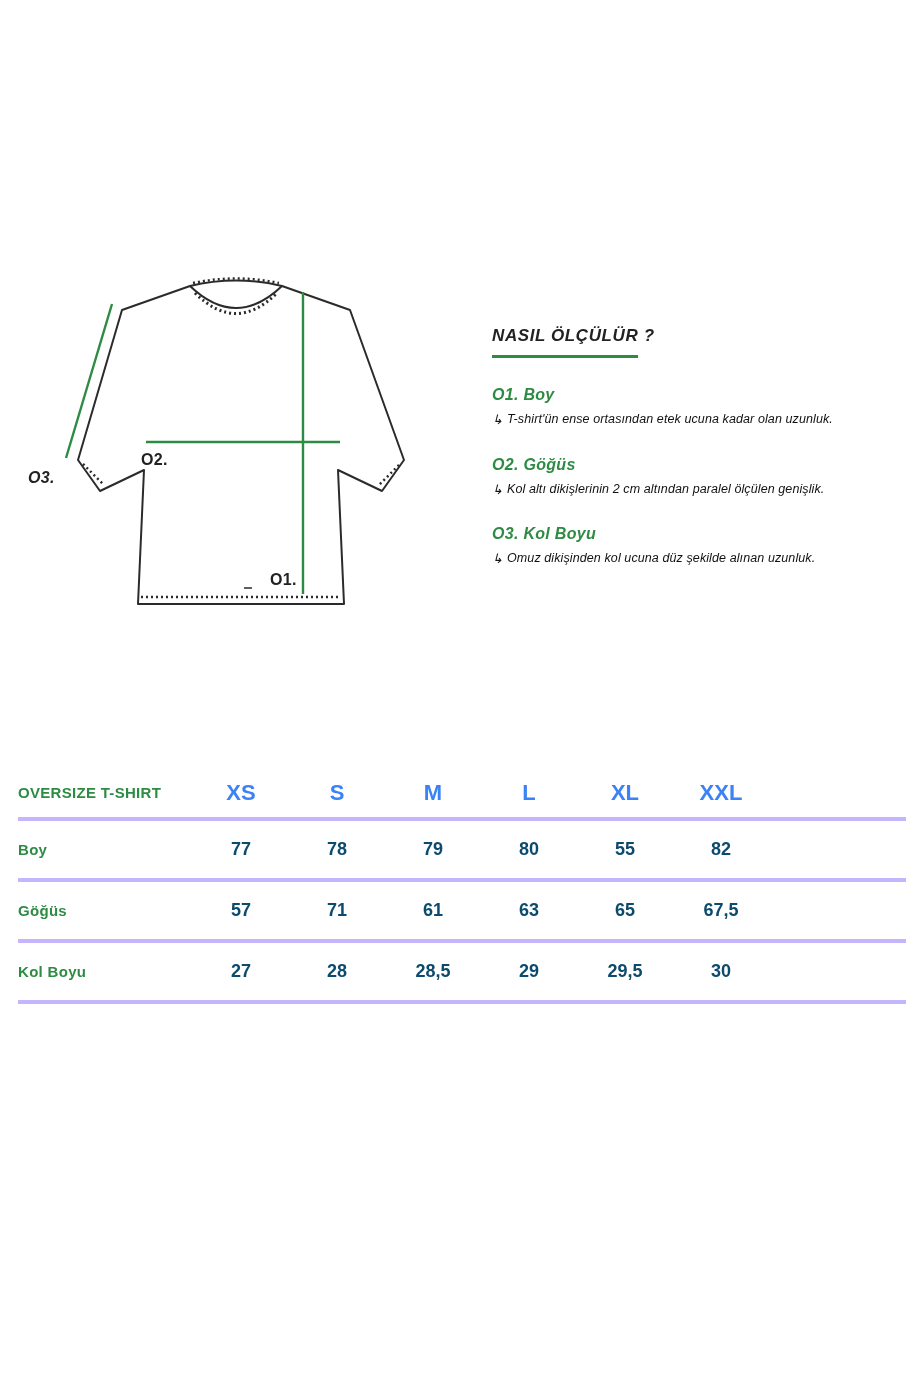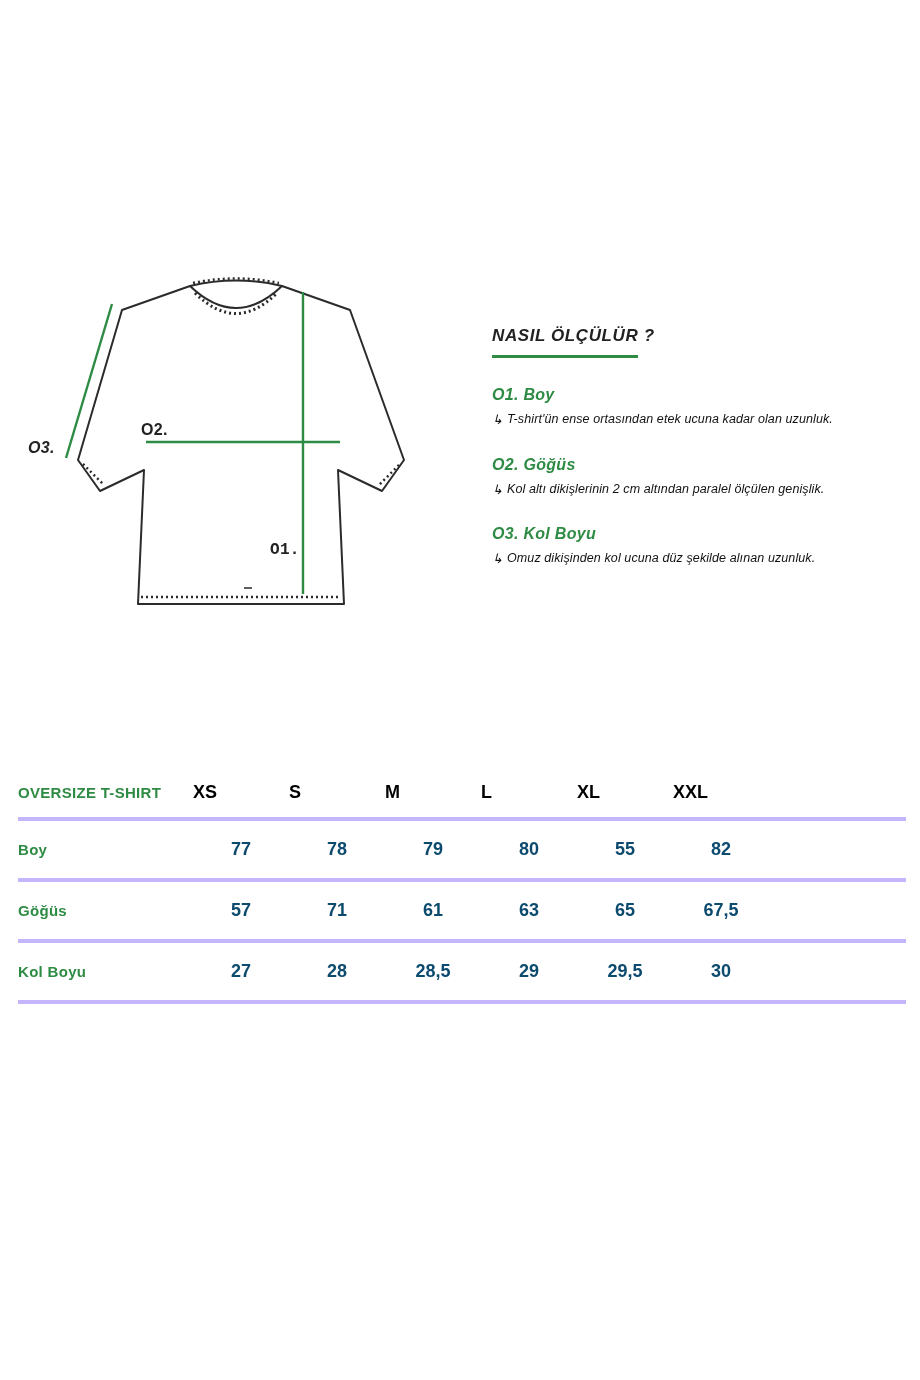--- a/index.html
+++ b/index.html
@@ -25,22 +25,23 @@
     width: 420px;
     height: 350px;
   }
   #diagram svg { display: block; }
   .measure-label {
     position: absolute;
     font-size: 16px;
     font-weight: 700;
     color: #222222;
     letter-spacing: 0.3px;
-  }
-  #o1-label { left: 250px; top: 271px; font-family: Liberation Mono, monospace; }
+    margin-top: 30px;
+  }
+  #o1-label { left: 250px; top: 271px; }
   #o2-label { left: 121px; top: 151px; }
   #o3-label { left: 8px;   top: 169px; font-style: italic; }
 
   
   #how-to {
     position: absolute;
     left: 492px;
     top: 326px;
     width: 400px;
     font-style: italic;
@@ -91,24 +92,24 @@
   }
   .t-row.header { height: 49px; }
   .t-row.body   { height: 57px; }
   .t-label {
     font-size: 15px;
     font-weight: 700;
     color: #2e8b44;
     letter-spacing: 0.3px;
   }
   .t-size {
-    font-size: 18px;
-    font-weight: 700;
-    color: #000000;
-    text-align: left;
+    font-size: 22px;
+    font-weight: 700;
+    color: #3b82f6;
+    text-align: center;
   }
   .t-val {
     font-size: 18px;
     font-weight: 700;
     color: #0c4a6e;
     text-align: center;
   }
 </style>
 </head>
 <body>

